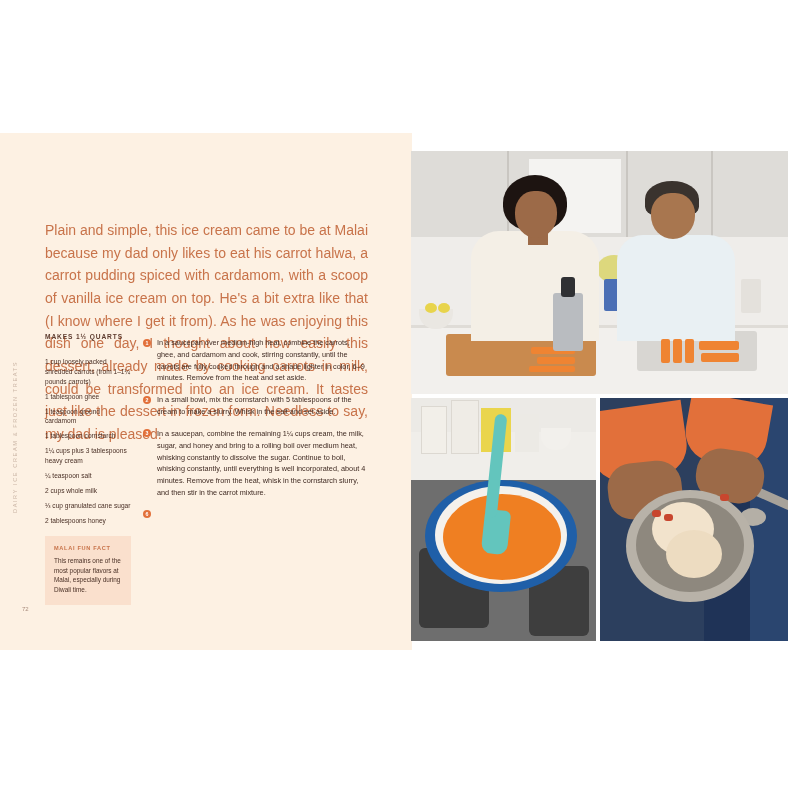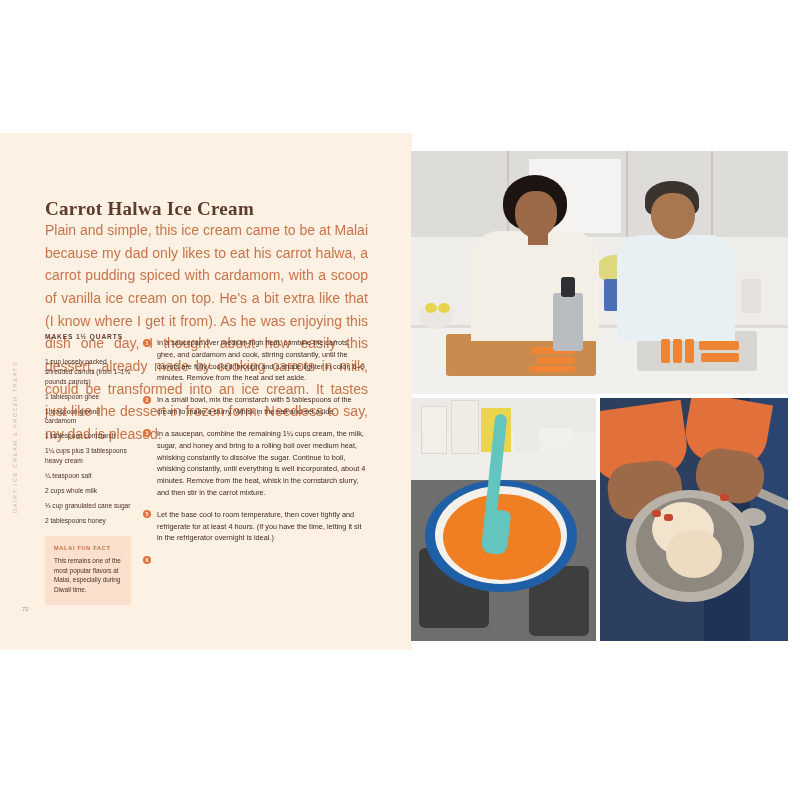--- a/index.html
+++ b/index.html
@@ -233,21 +233,20 @@
 </head>
 <body>
 
 <div class="page">
 
   <div class="left-page">
 
     <div class="running-head">DAIRY ICE CREAM &amp; FROZEN TREATS</div>
     <div class="page-number">72</div>
 
-    <h1 class="title">Carrot Halwa Ice Cream</h1>
 
     <p class="intro">Plain and simple, this ice cream came to be at Malai because my dad only likes to eat his carrot halwa, a carrot pudding spiced with cardamom, with a scoop of vanilla ice cream on top. He's a bit extra like that (I know where I get it from). As he was enjoying this dish one day, I thought about how easily this dessert, already made by cooking carrots in milk, could be transformed into an ice cream. It tastes just like the dessert in frozen form. Needless to say, my dad is pleased.</p>
 
     <div class="makes">MAKES 1½ QUARTS</div>
 
     <div class="ingredients">
       <div>1 cup loosely packed shredded carrots (from 1–1¼ pounds carrots)</div>
       <div>1 tablespoon ghee</div>
       <div>1 teaspoon ground cardamom</div>
       <div>1 tablespoon cornstarch</div>
@@ -263,24 +262,20 @@
         <span class="bullet">1</span>
         <span>In a saucepan over medium-high heat, combine the carrots, ghee, and cardamom and cook, stirring constantly, until the carrots are fully cooked through and a shade lighter in color, 6–9 minutes. Remove from the heat and set aside.</span>
       </div>
       <div class="step">
         <span class="bullet">2</span>
         <span>In a small bowl, mix the cornstarch with 5 tablespoons of the cream to make a slurry. Whisk in the salt and set aside.</span>
       </div>
       <div class="step">
         <span class="bullet">3</span>
         <span>In a saucepan, combine the remaining 1¼ cups cream, the milk, sugar, and honey and bring to a rolling boil over medium heat, whisking constantly to dissolve the sugar. Continue to boil, whisking constantly, until everything is well incorporated, about 4 minutes. Remove from the heat, whisk in the cornstarch slurry, and then stir in the carrot mixture.</span>
-      </div>
-      <div class="step">
-        <span class="bullet">5</span>
-        <span>Let the base cool to room temperature, then cover tightly and refrigerate for at least 4 hours. (If you have the time, letting it sit in the refrigerator overnight is ideal.)</span>
       </div>
       <div class="step">
         <span class="bullet">6</span>
       </div>
     </div>
 
     <div class="fun-fact">
       <h4>MALAI FUN FACT</h4>
       <p>This remains one of the most popular flavors at Malai, especially during Diwali time.</p>
     </div>

